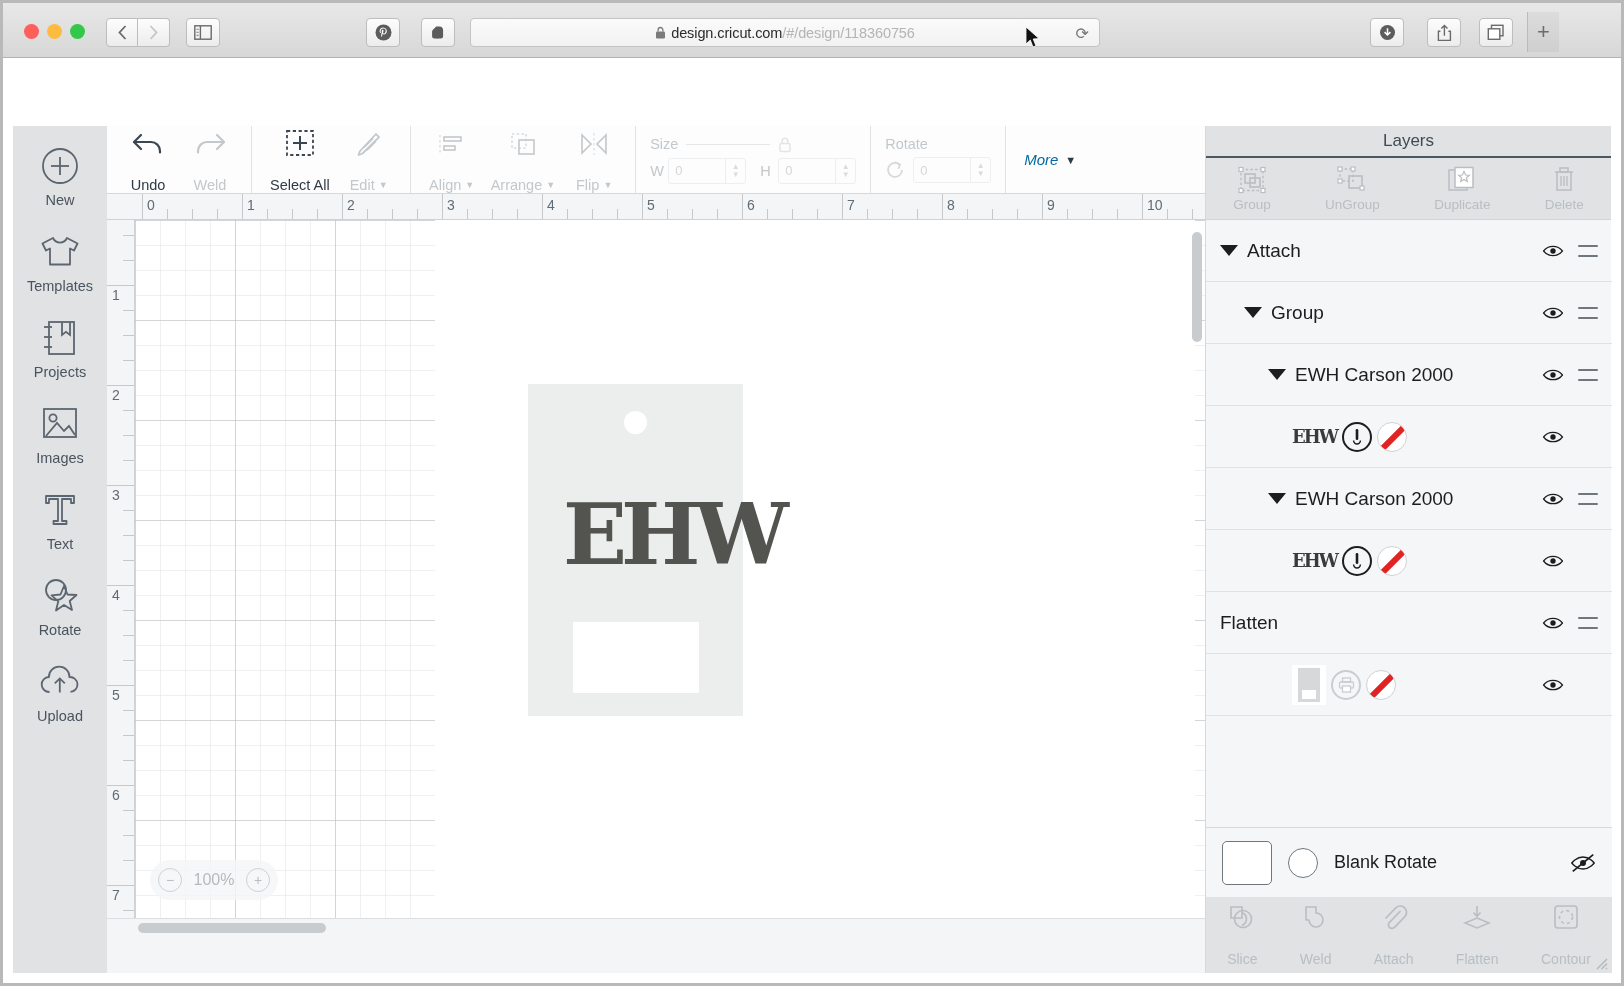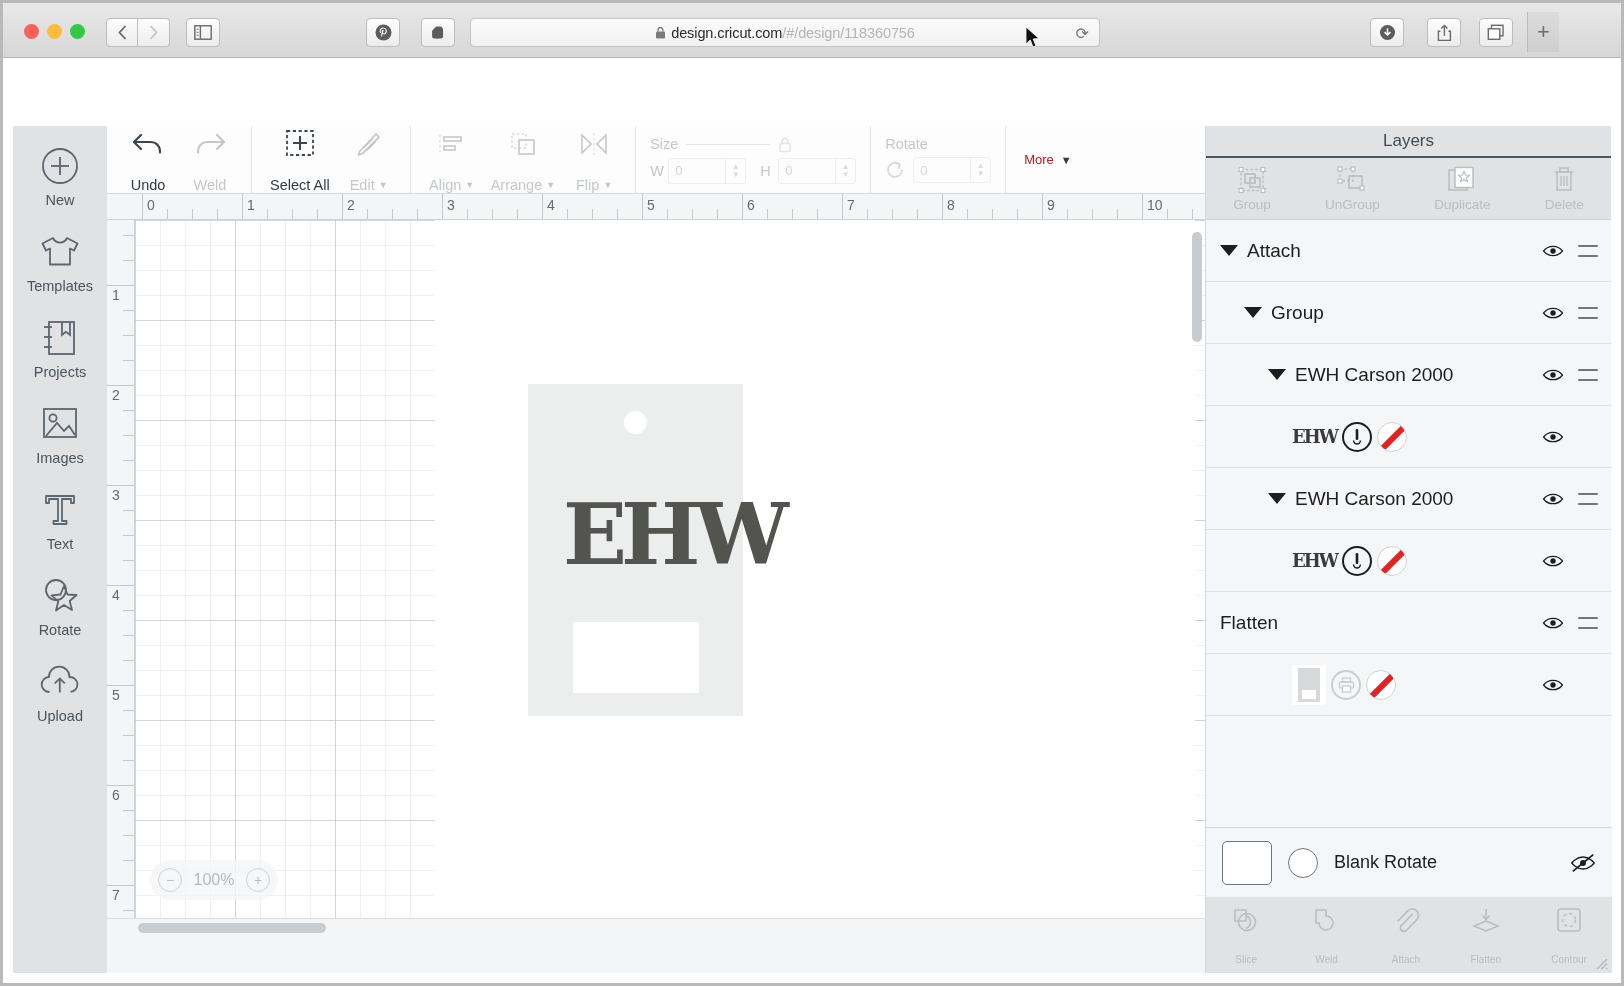--- a/index.html
+++ b/index.html
@@ -114,21 +114,21 @@
   .spin { display:flex; align-items:center; border:1px solid #eceef0; border-radius:3px; height:26px; }
   .spin input { width:56px; border:none; outline:none; height:24px; font-size:13px;
                 color:#d3d7da; padding-left:6px; background:transparent;
                 font-family:"Liberation Sans",sans-serif; }
   .spin .arrows { width:20px; height:24px; border-left:1px solid #eceef0;
                   display:flex; flex-direction:column; align-items:center;
                   justify-content:center; color:#d9dcdf; font-size:8px; line-height:8px; }
   .rot-group { display:flex; flex-direction:column; justify-content:center;
                padding:0 14px; border-right:1px solid #e2e2e2; height:100%; }
   .more-group { display:flex; align-items:center; padding:0 18px; }
-  .more-lbl { font-size:13px; color:#b91c1c; cursor:pointer; }
+  .more-lbl { font-size:15px; color:#0369a1; cursor:pointer;font-style:italic; }
 
   
   .ruler-h { position:absolute; left:107px; top:194px; width:1098px; height:26px;
              background:#f4f5f6; border-bottom:1px solid #cfd2d5; overflow:hidden; }
   .ruler-v { position:absolute; left:107px; top:220px; width:28px; height:753px;
              background:#f4f5f6; border-right:1px solid #cfd2d5; overflow:hidden; }
   .rh-tick { position:absolute; top:0; width:1px; background:#c6c9cc; }
   .rh-num { position:absolute; top:3px; font-size:14px; color:#5f6b75; }
   .rv-tick { position:absolute; left:0; height:1px; background:#c6c9cc; }
   .rv-num { position:absolute; left:5px; font-size:14px; color:#5f6b75; }
@@ -209,21 +209,21 @@
   .cs-circle { width:30px; height:30px; border-radius:50%; background:#fff;
                border:1.5px solid #6f777d; margin-left:16px; }
   .cs-label { font-size:18px; color:#1d1d1d; margin-left:16px; }
   .cs-eye { margin-left:auto; width:26px; height:20px; }
 
   .bottom-tools { position:absolute; left:0; bottom:0; width:406px; height:76px;
                   background:#e0e2e4; display:flex; align-items:center;
                   justify-content:space-around; }
   .bt-item { display:flex; flex-direction:column; align-items:center;
              color:#b9bec2; cursor:pointer; }
-  .bt-item .lbl { font-size:10px; margin-top:20px; }
+  .bt-item .lbl { font-size:14px; margin-top:20px; }
   .resize-grip { position:absolute; right:3px; bottom:3px; width:14px; height:14px; }
 </style>
 </head>
 <body>
 
 <div id="root">
 
   <div class="browser-chrome">
     <div class="traffic">
       <div class="tl red"></div>

